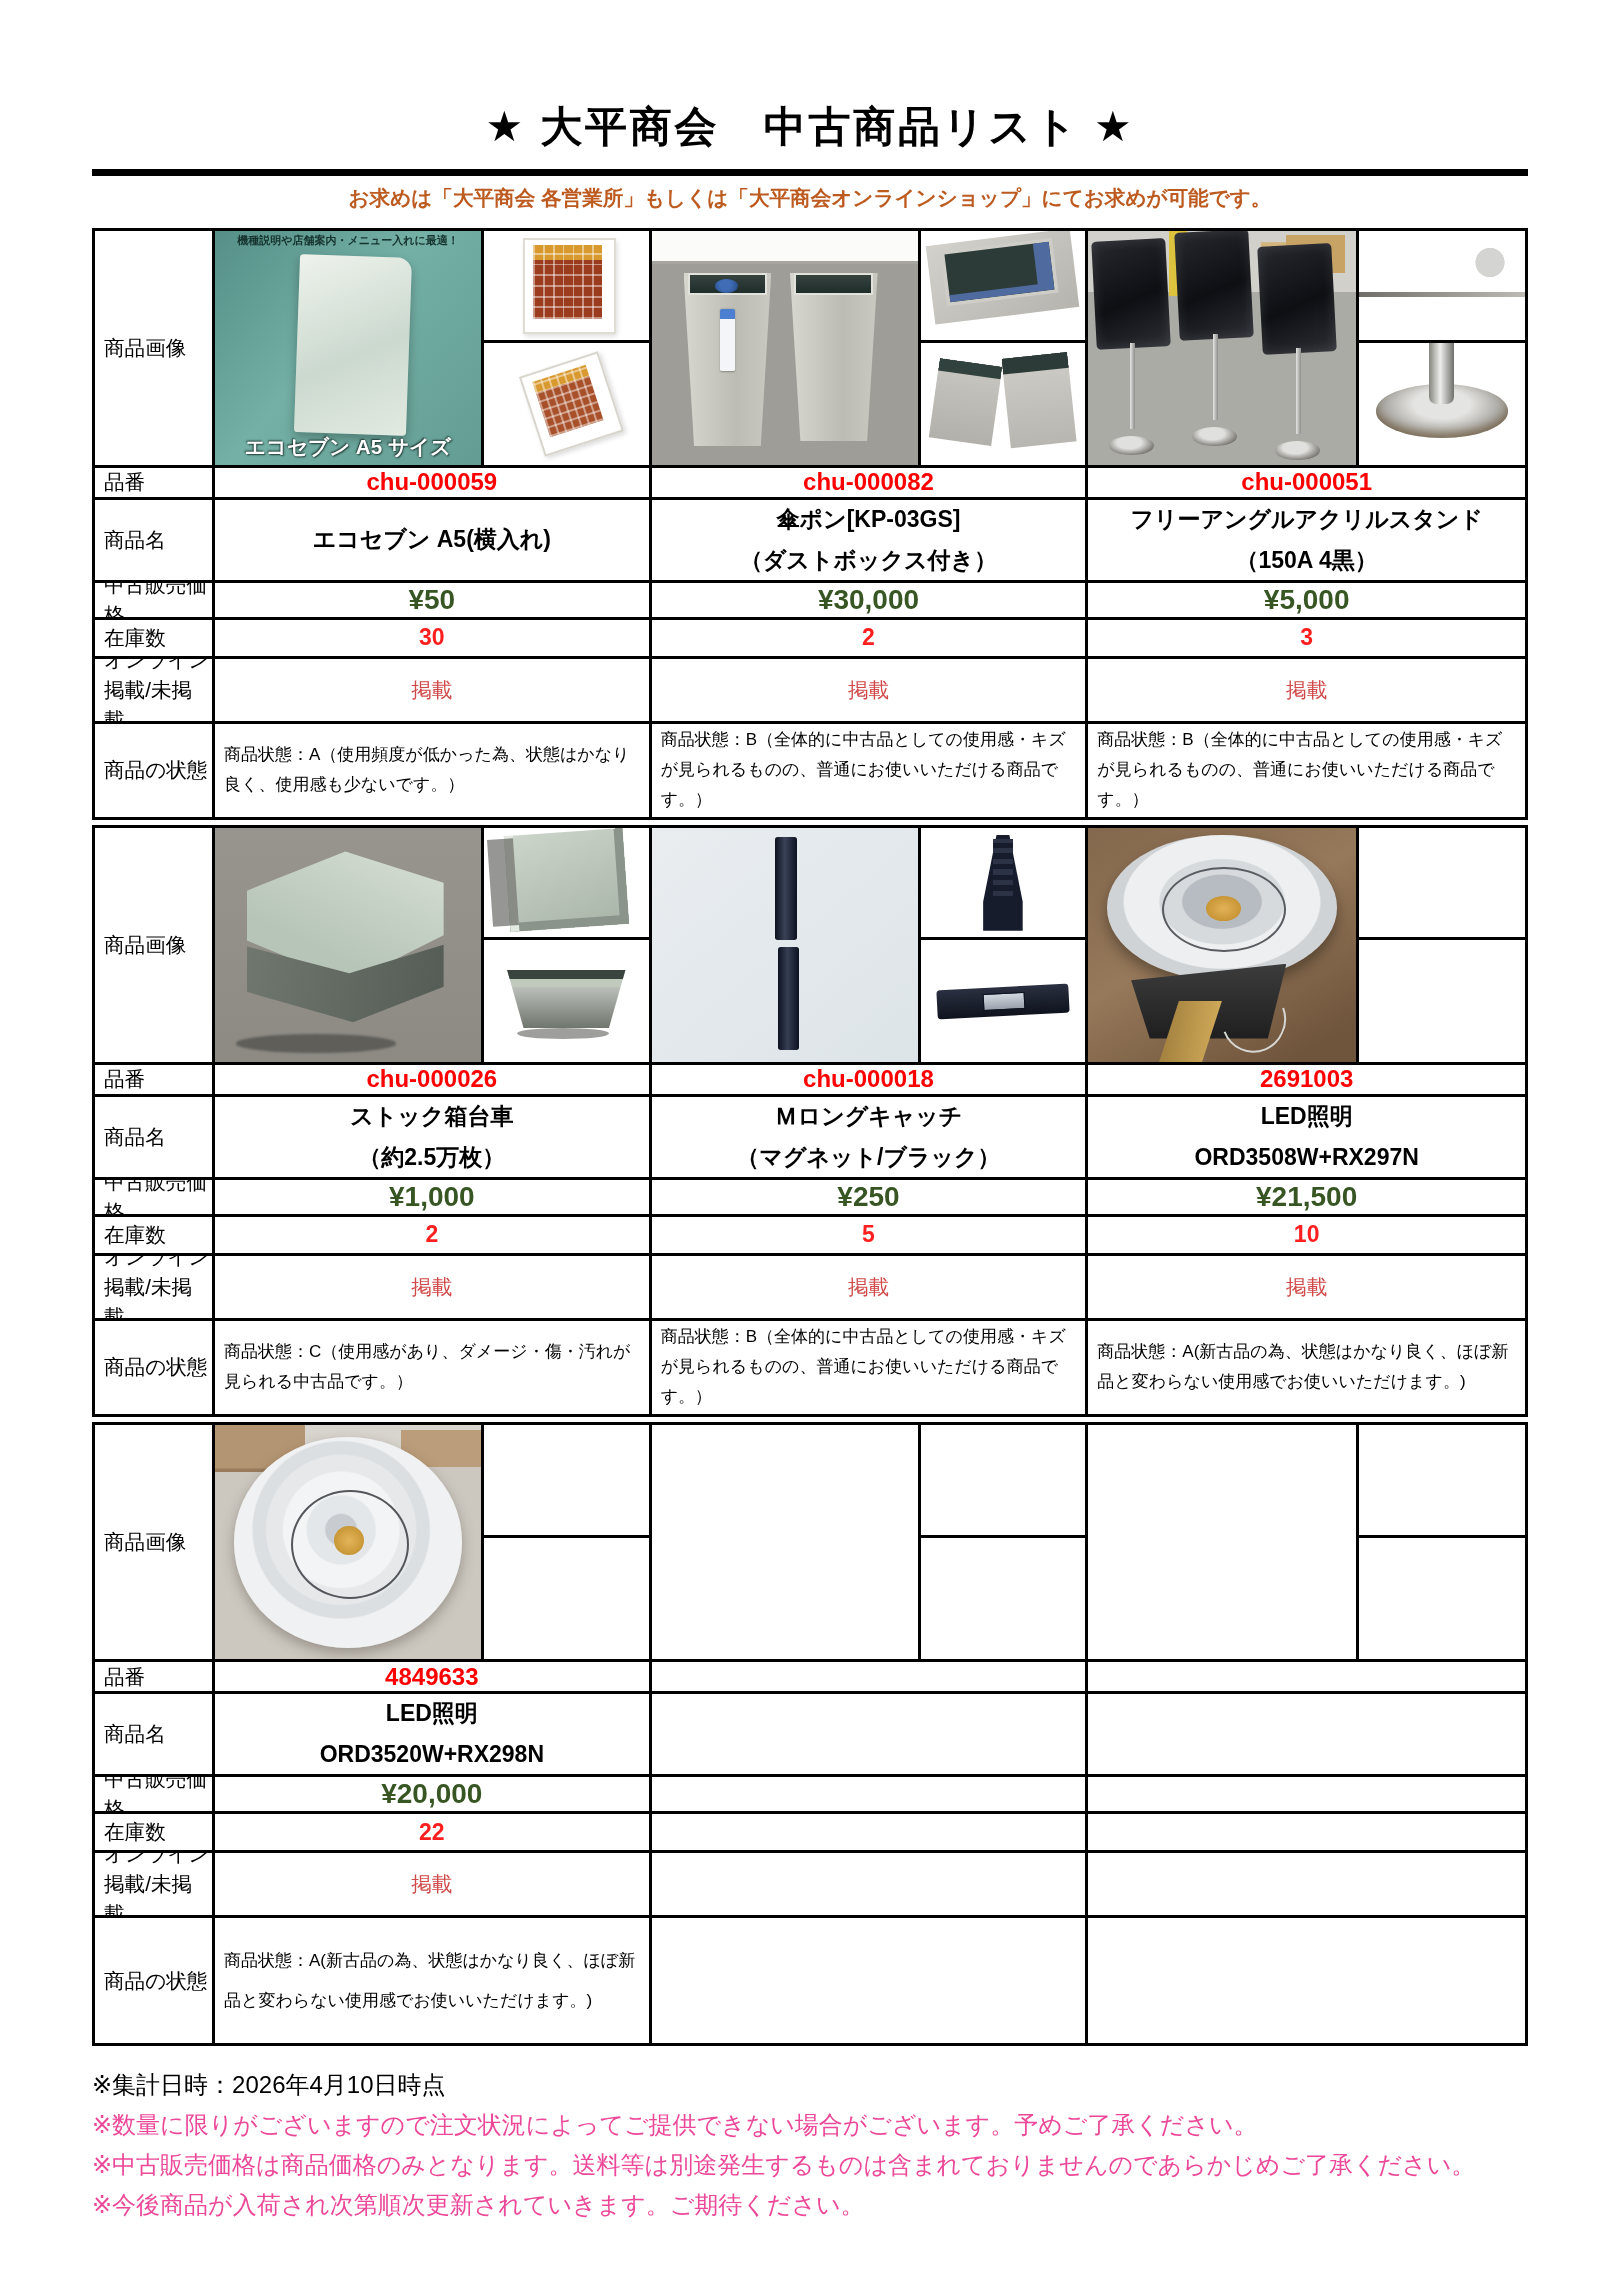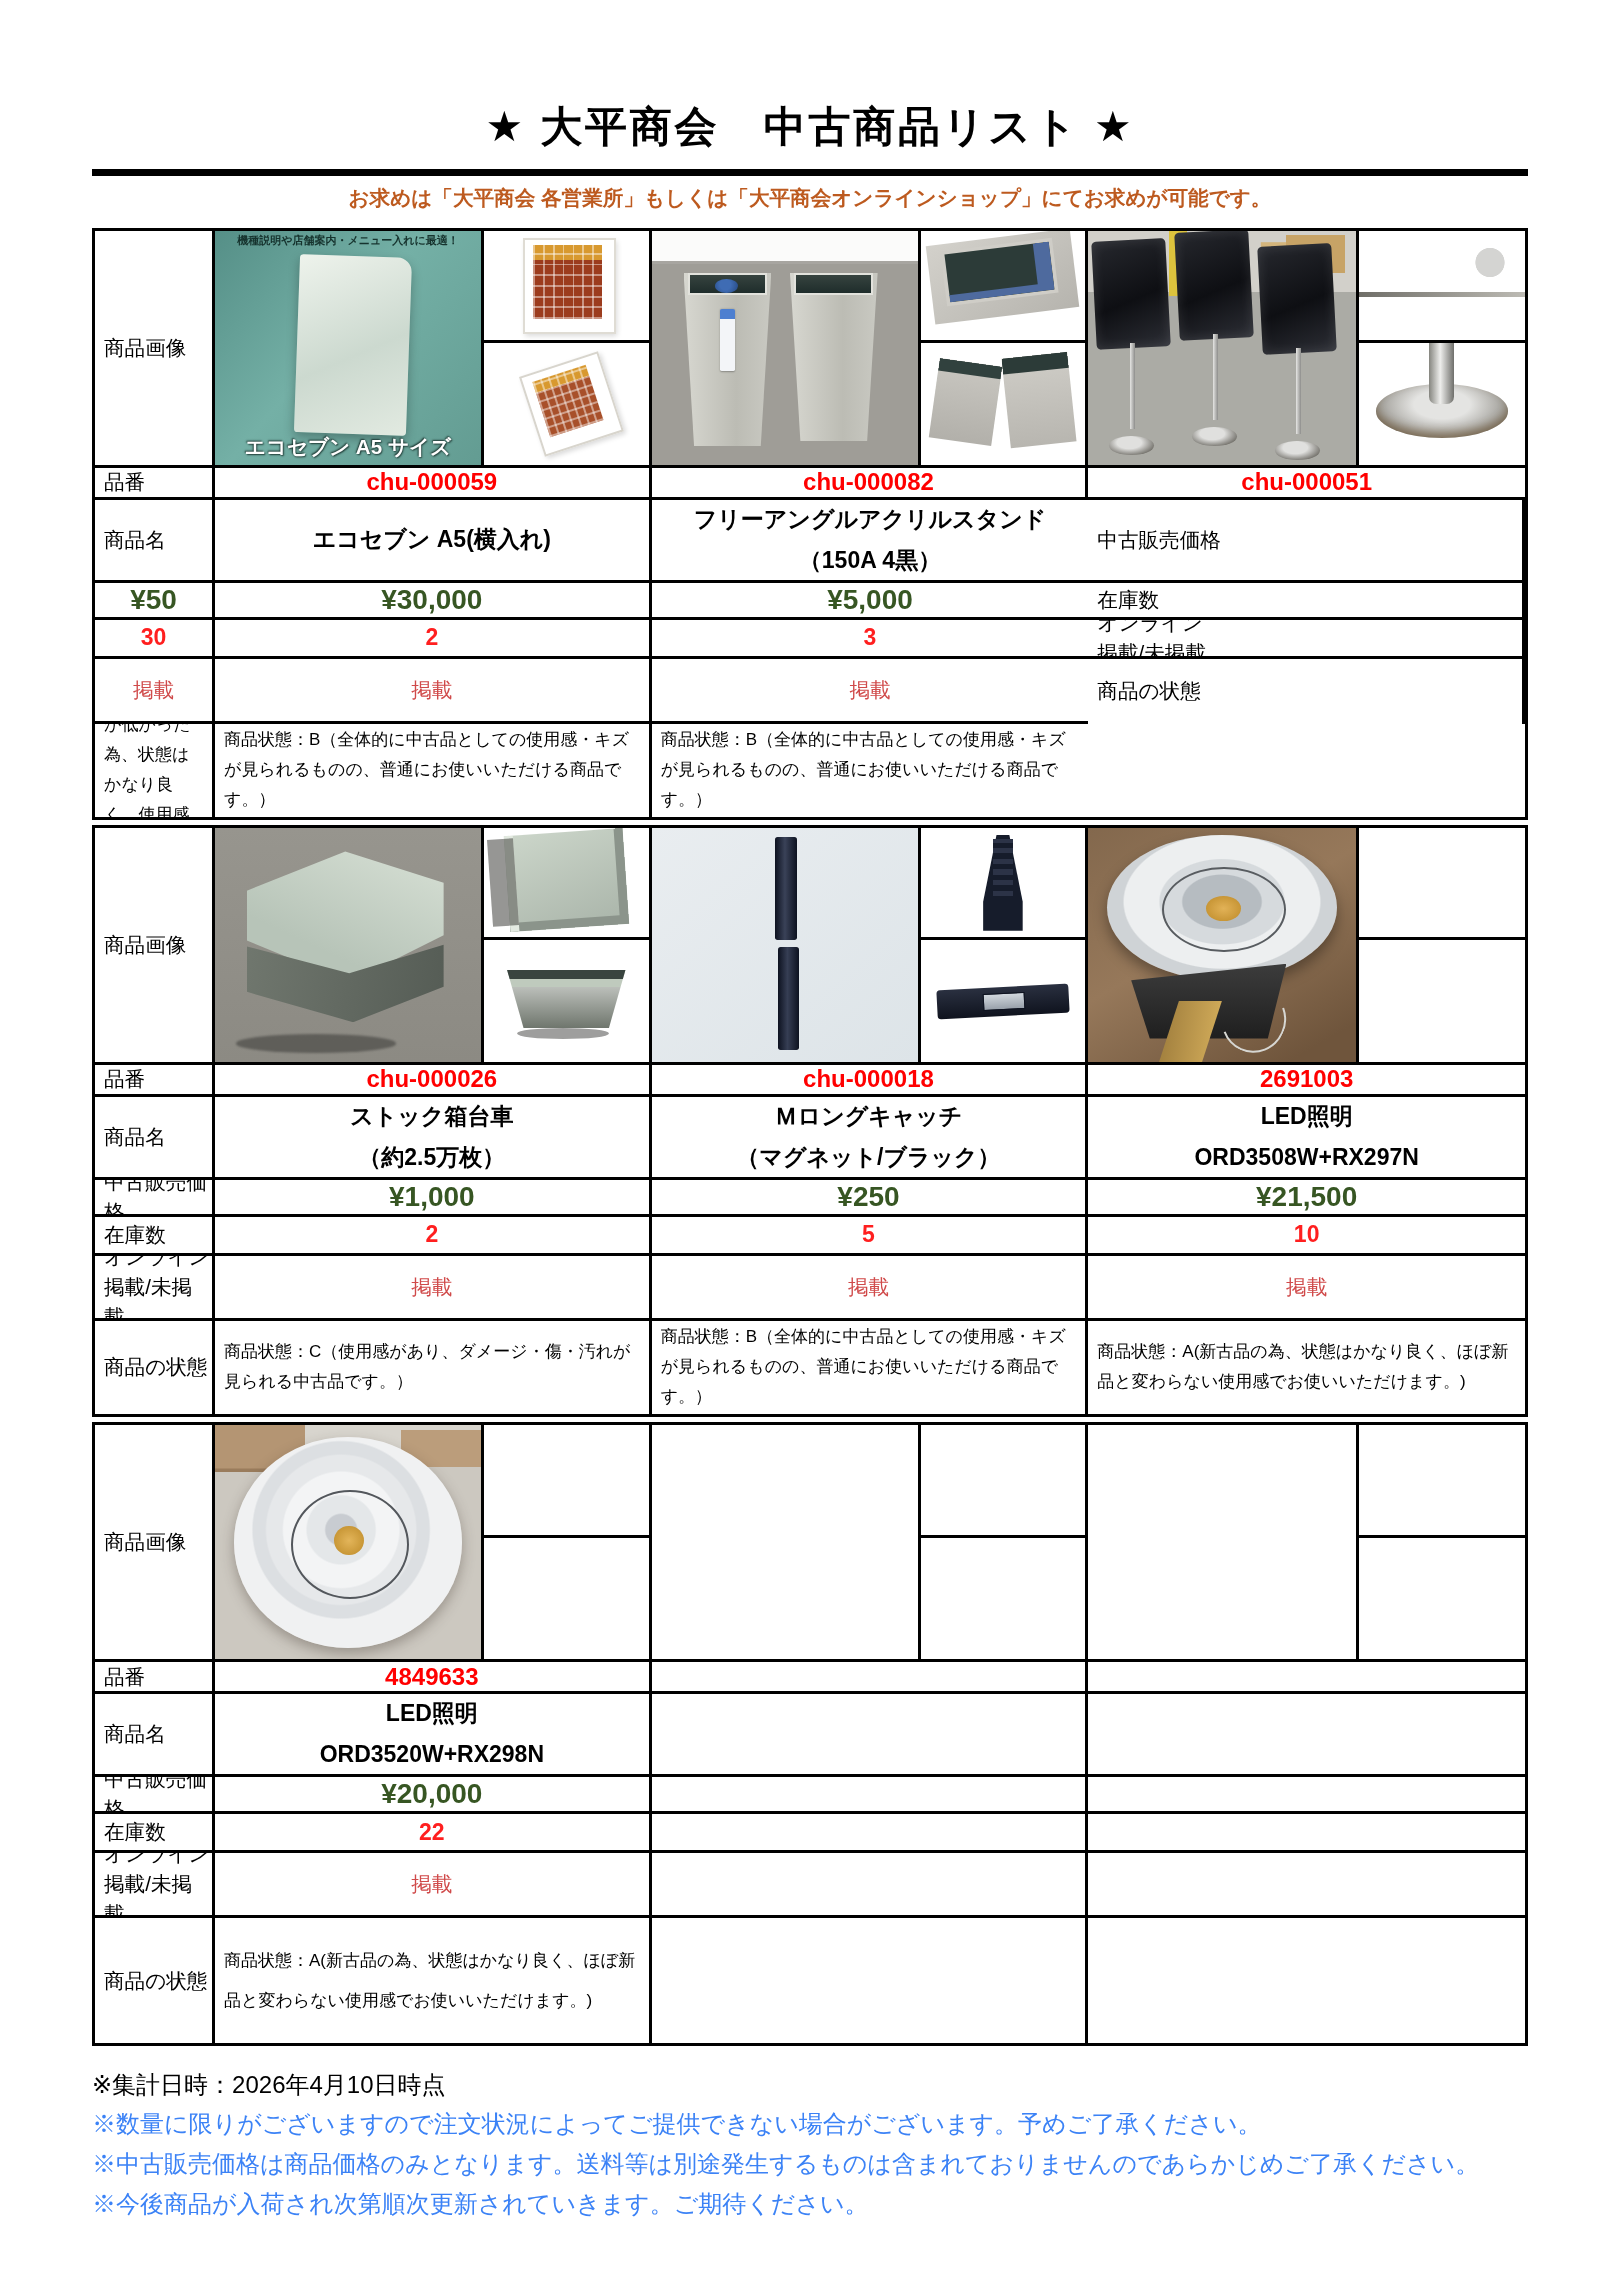--- a/index.html
+++ b/index.html
@@ -124,21 +124,21 @@
   .p-led2 .card2 { right:0; top:2%; width:30%; height:16%; background:#bb9d7b; }
   .p-led2 .disc { left:7%; top:5%; width:86%; height:90%; border-radius:50%; box-shadow:0 5.4px 12.5px rgba(60,50,40,.35);
     background:radial-gradient(circle at 47% 44%,#c8ccd1 0 9%,#e4e7e9 10% 20%,#f3f4f5 21% 34%,#e6e8ea 35% 44%,#dcdfe2 45% 52%,#f0f1f2 53% 74%,#d8dbde 75% 88%,#eceeef 89% 100%); }
   .p-led2 .disc::before { content:""; position:absolute; left:25%; top:25%; width:50%; height:50%; border:2.7px solid #53575c; border-radius:50%; }
   .p-led2 .disc::after { content:""; position:absolute; left:44%; top:42%; width:13%; height:14%; border-radius:50%; background:radial-gradient(#e3b55a,#bd8a27); }
 
   
   .notes { margin-top:27px; font-size:24px; }
   .note { margin-top:17px; line-height:23px; }
   .nk { color:#000; }
-  .nr { color:#3b82f6;font-family:Liberation Serif, serif; }
+  .nr { color:#ec4899; }
 </style>
 </head>
 <body>
 
 <div class="page">
 <div class="content">
 
   <div class="title">★ 大平商会　中古商品リスト ★</div>
   <div class="rule"></div>
   <div class="subtitle">お求めは「大平商会 各営業所」もしくは「大平商会オンラインショップ」にてお求めが可能です。</div>
@@ -212,20 +212,24 @@
       <div class="c val partno">chu-000082</div>
       <div class="c val partno lc">chu-000051</div>
 
       <div class="c lab">
             <span>商品名</span>
           </div>
       <div class="c val name">
             <span>エコセブン A5(横入れ)</span>
             <span></span>
           </div>
+      <div class="c val name">
+            <span>傘ポン[KP-03GS]</span>
+            <span>（ダストボックス付き）</span>
+          </div>
       <div class="c val name lc">
             <span>フリーアングルアクリルスタンド</span>
             <span>（150A 4黒）</span>
           </div>
 
       <div class="c lab">
             <span>中古販売価格</span>
           </div>
       <div class="c val price">¥50</div>
       <div class="c val price">¥30,000</div>

